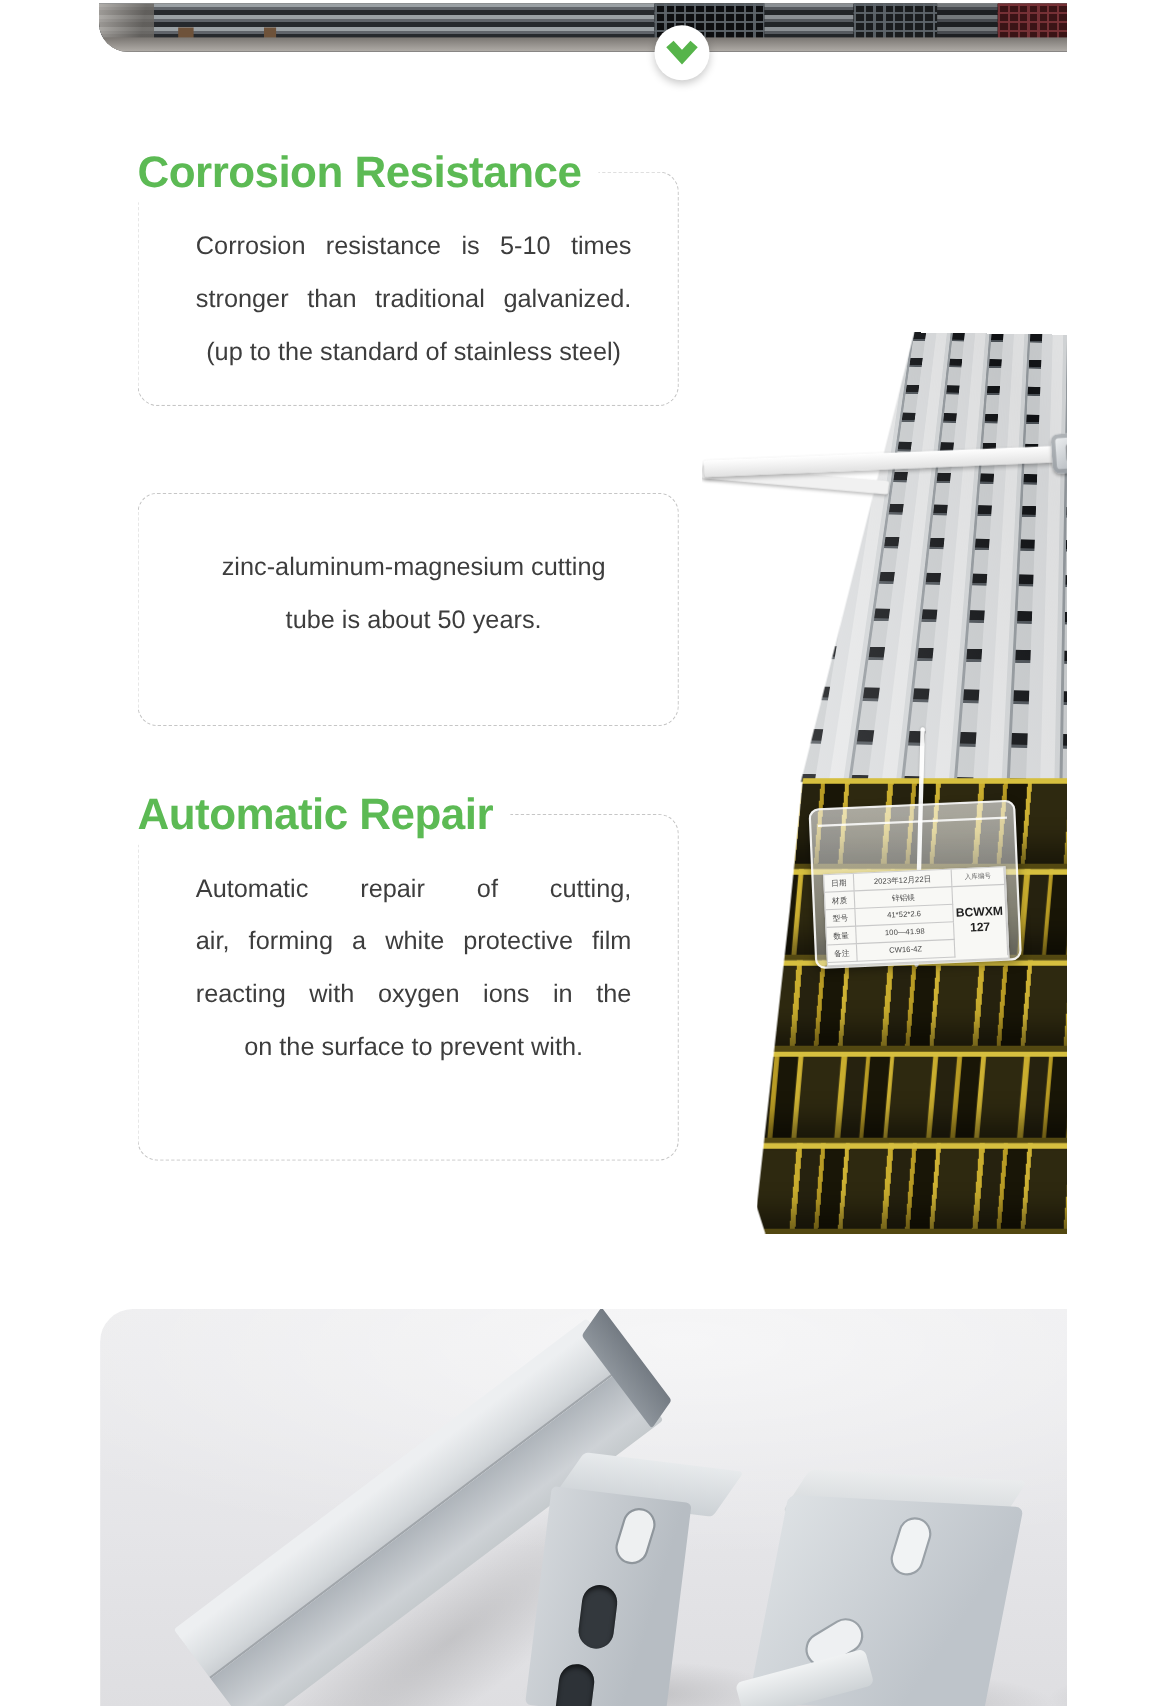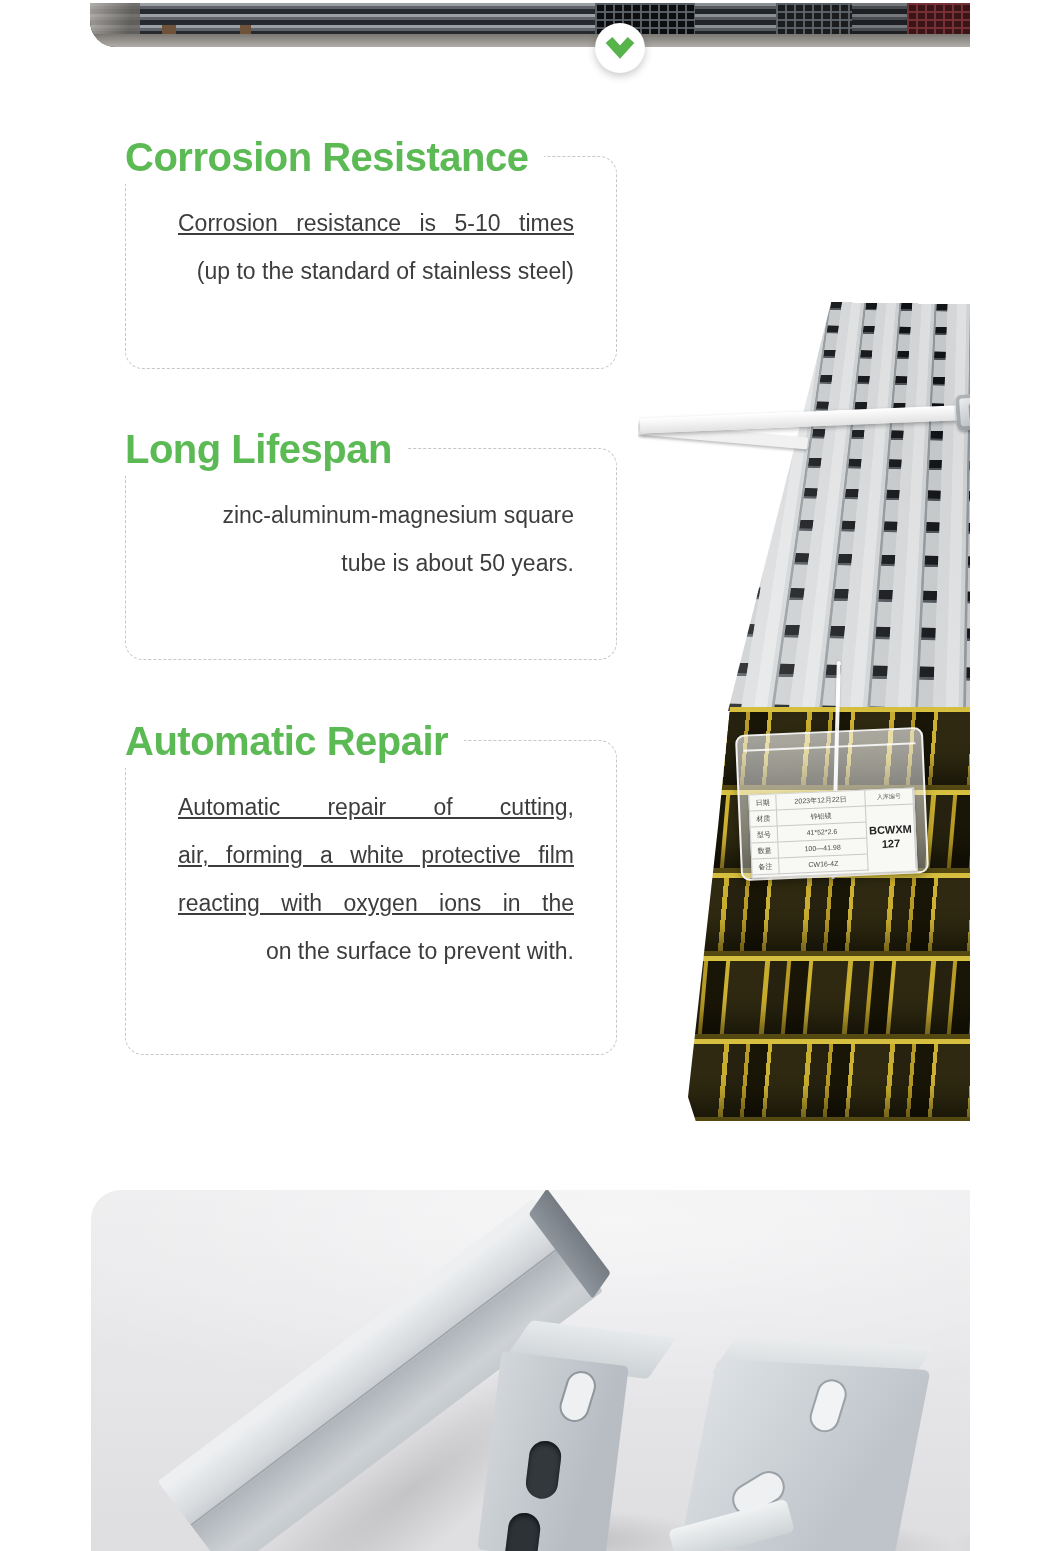--- a/index.html
+++ b/index.html
@@ -54,22 +54,22 @@
   .feature h2 {
     position:absolute; top:0; left:-2px; margin:0; z-index:2;
     font-size:40px; line-height:46px; font-weight:800; letter-spacing:-.5px;
     color:#5cba54; background:#ffffff; padding:0 16px 4px 2px; white-space:nowrap;
   }
   .fbox {
     margin-top:22px; border:1px dashed #c6c6c6; border-radius:18px;
     padding:42px 42px 18px 52px; background:#ffffff;
   }
   .box-1 { min-height:213px; } .box-2 { min-height:212px; } .box-3 { min-height:315px; }
-  .jline { font-size:23px; line-height:48px; color:#3d3d3d; text-align:right; }
-  .justify .jline:not(:last-child) { text-align:justify; text-align-last:justify;text-decoration:underline; }
+  .jline { font-size:23px; line-height:48px; color:#3d3d3d; text-align:center; }
+  .justify .jline:not(:last-child) { text-align:justify; text-align-last:justify; }
 
   
   .photo { position:absolute; left:548px; top:46px; width:512px; height:1072px; overflow:hidden; }
   .rails-clip { position:absolute; left:0; top:0; width:512px; height:662px;
     clip-path:polygon(257px 0, 512px 0, 512px 662px, 90px 662px); }
   .rails { position:absolute; left:-90px; top:-130px; width:780px; height:920px;
     transform-origin:50% 100%;
     transform:perspective(1000px) rotateX(31deg) rotateZ(1.5deg);
     background-image:
       repeating-linear-gradient(90deg, rgba(0,0,0,0) 0 16px, #e3e5e7 16px 30px, #eff0f1 30px 44px, #dcdfe1 44px 49px, #9aa0a5 49px 52px),
@@ -212,30 +212,30 @@
         <path d="M5 6 L16 18 L27 6" fill="none" stroke="#56b44a" stroke-width="9" stroke-linecap="butt" stroke-linejoin="miter"></path>
       </svg>
     </span>
   </button>
 
   <section class="feature f1">
     <h2>Corrosion Resistance</h2>
     <div class="fbox box-1">
       <div class="justify">
           <div class="jline">Corrosion resistance is 5-10 times</div>
+          <div class="jline">stronger than traditional galvanized.</div>
           <div class="jline">(up to the standard of stainless steel)</div>
         </div>
     </div>
   </section>
 
   <section class="feature f2">
-    <h2>Long Lifespan</h2>
     <div class="fbox box-2">
       <div>
-          <div class="jline">zinc-aluminum-magnesium square</div>
+          <div class="jline">zinc-aluminum-magnesium cutting</div>
           <div class="jline">tube is about 50 years.</div>
         </div>
     </div>
   </section>
 
   <section class="feature f3">
     <h2>Automatic Repair</h2>
     <div class="fbox box-3">
       <div class="justify">
           <div class="jline">Automatic repair of cutting,</div>

